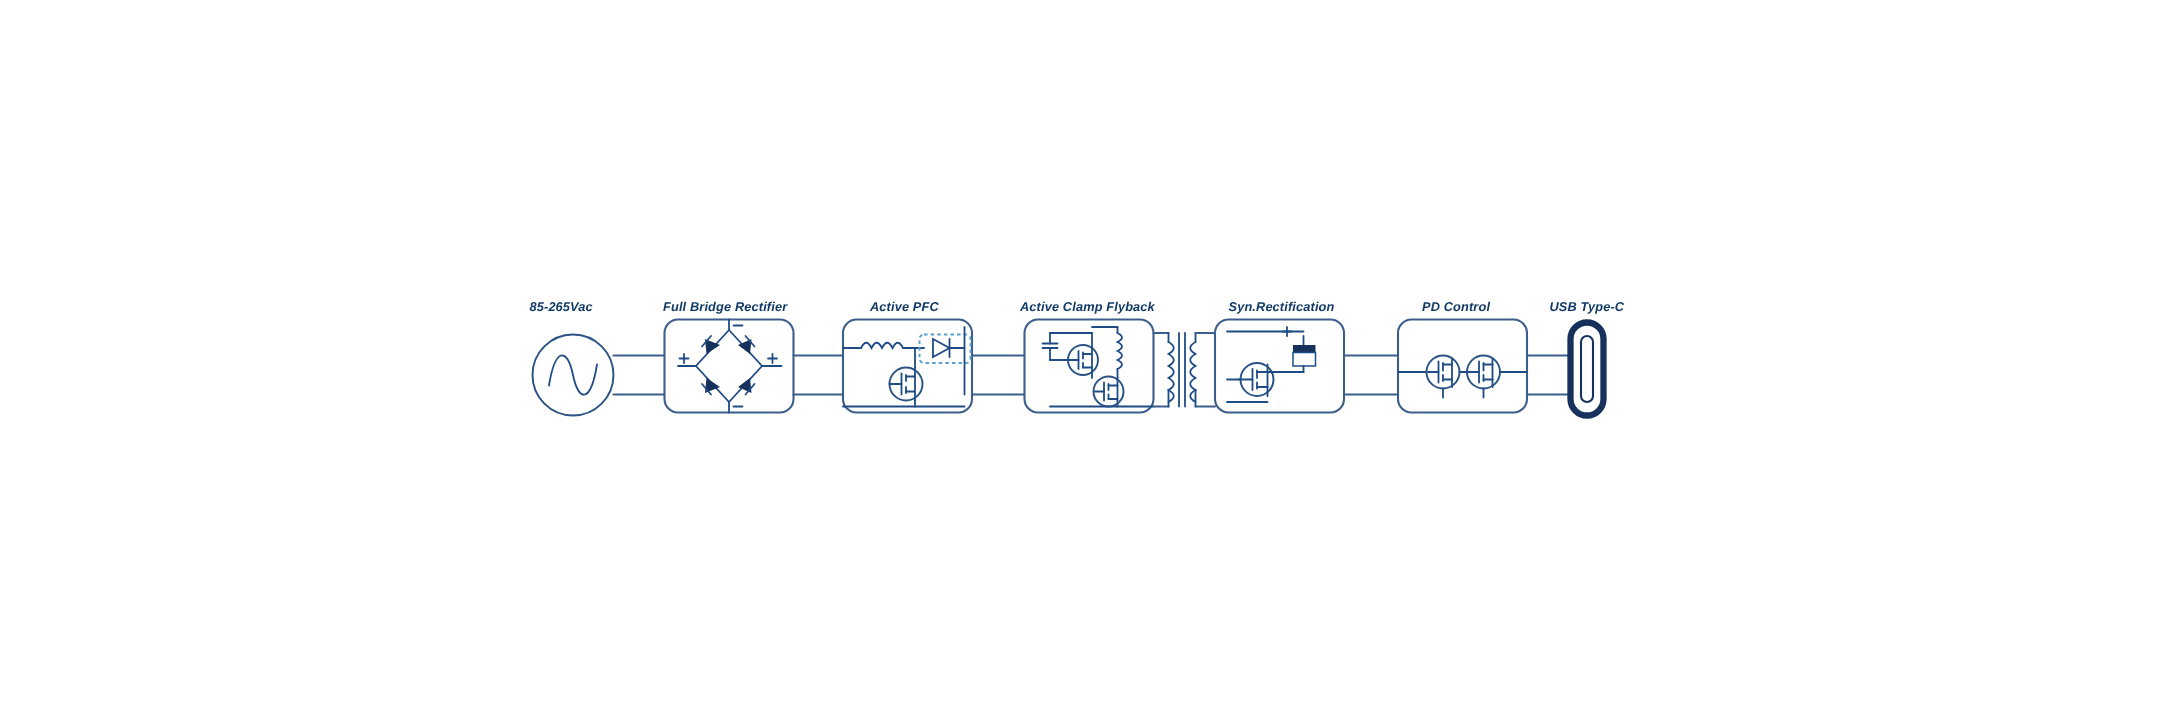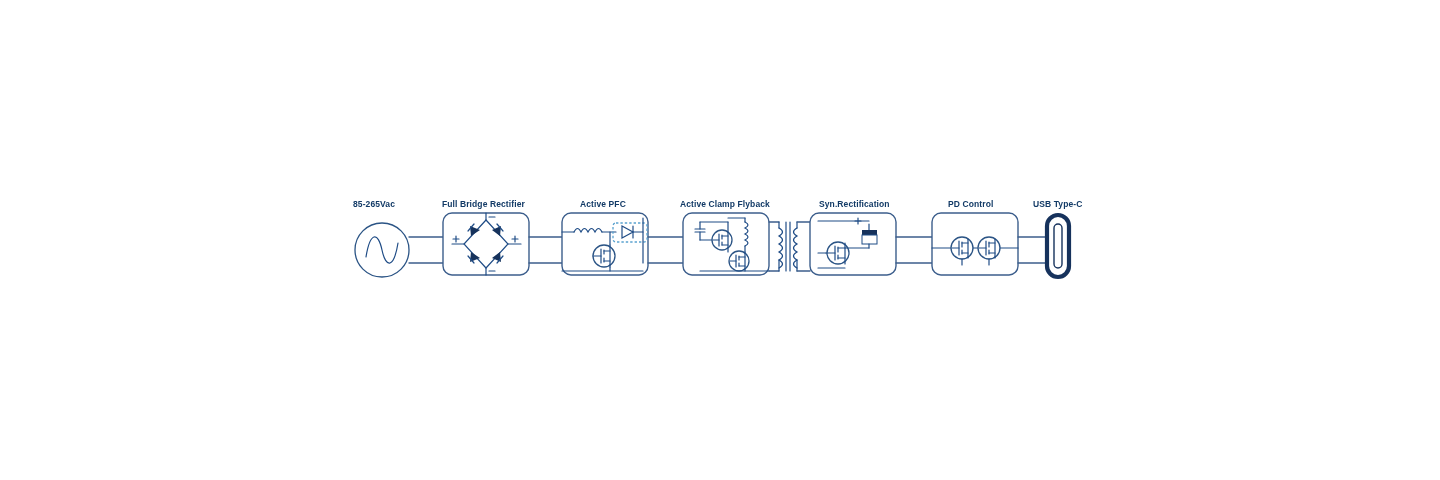--- a/index.html
+++ b/index.html
@@ -12,20 +12,21 @@
     width: 1440px;
     height: 480px;
     overflow: hidden;
     font-family: "Liberation Sans", sans-serif;
   }
   #diagram-root {
     position: relative;
     width: 1440px;
     height: 480px;
     background: #ffffff;
+    font-style: italic;
   }
   #block-diagram-svg {
     position: absolute;
     left: 0;
     top: 0;
     width: 1440px;
     height: 480px;
     display: block;
   }
   .stage-label {

